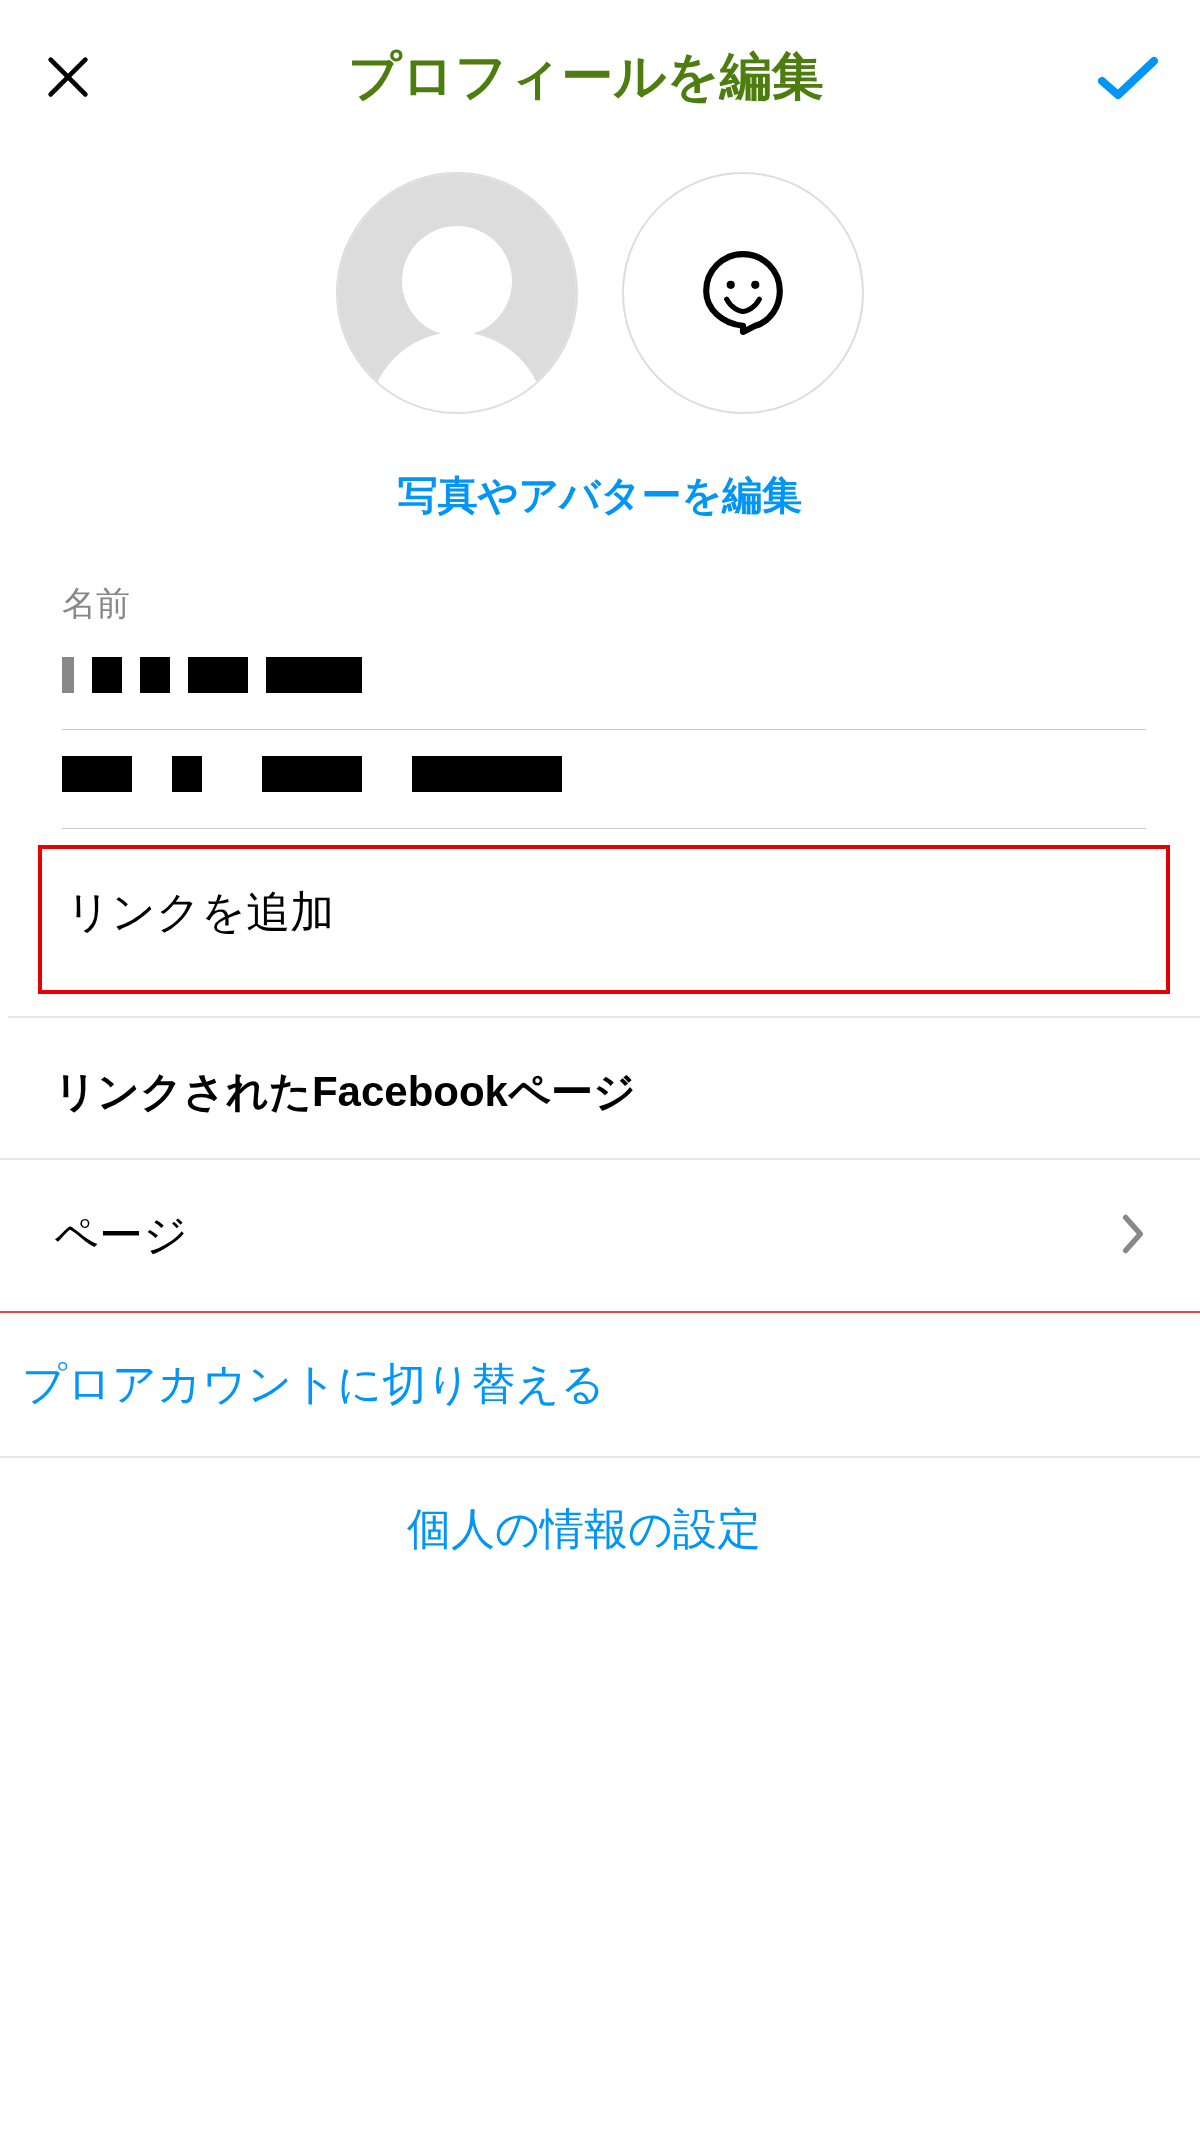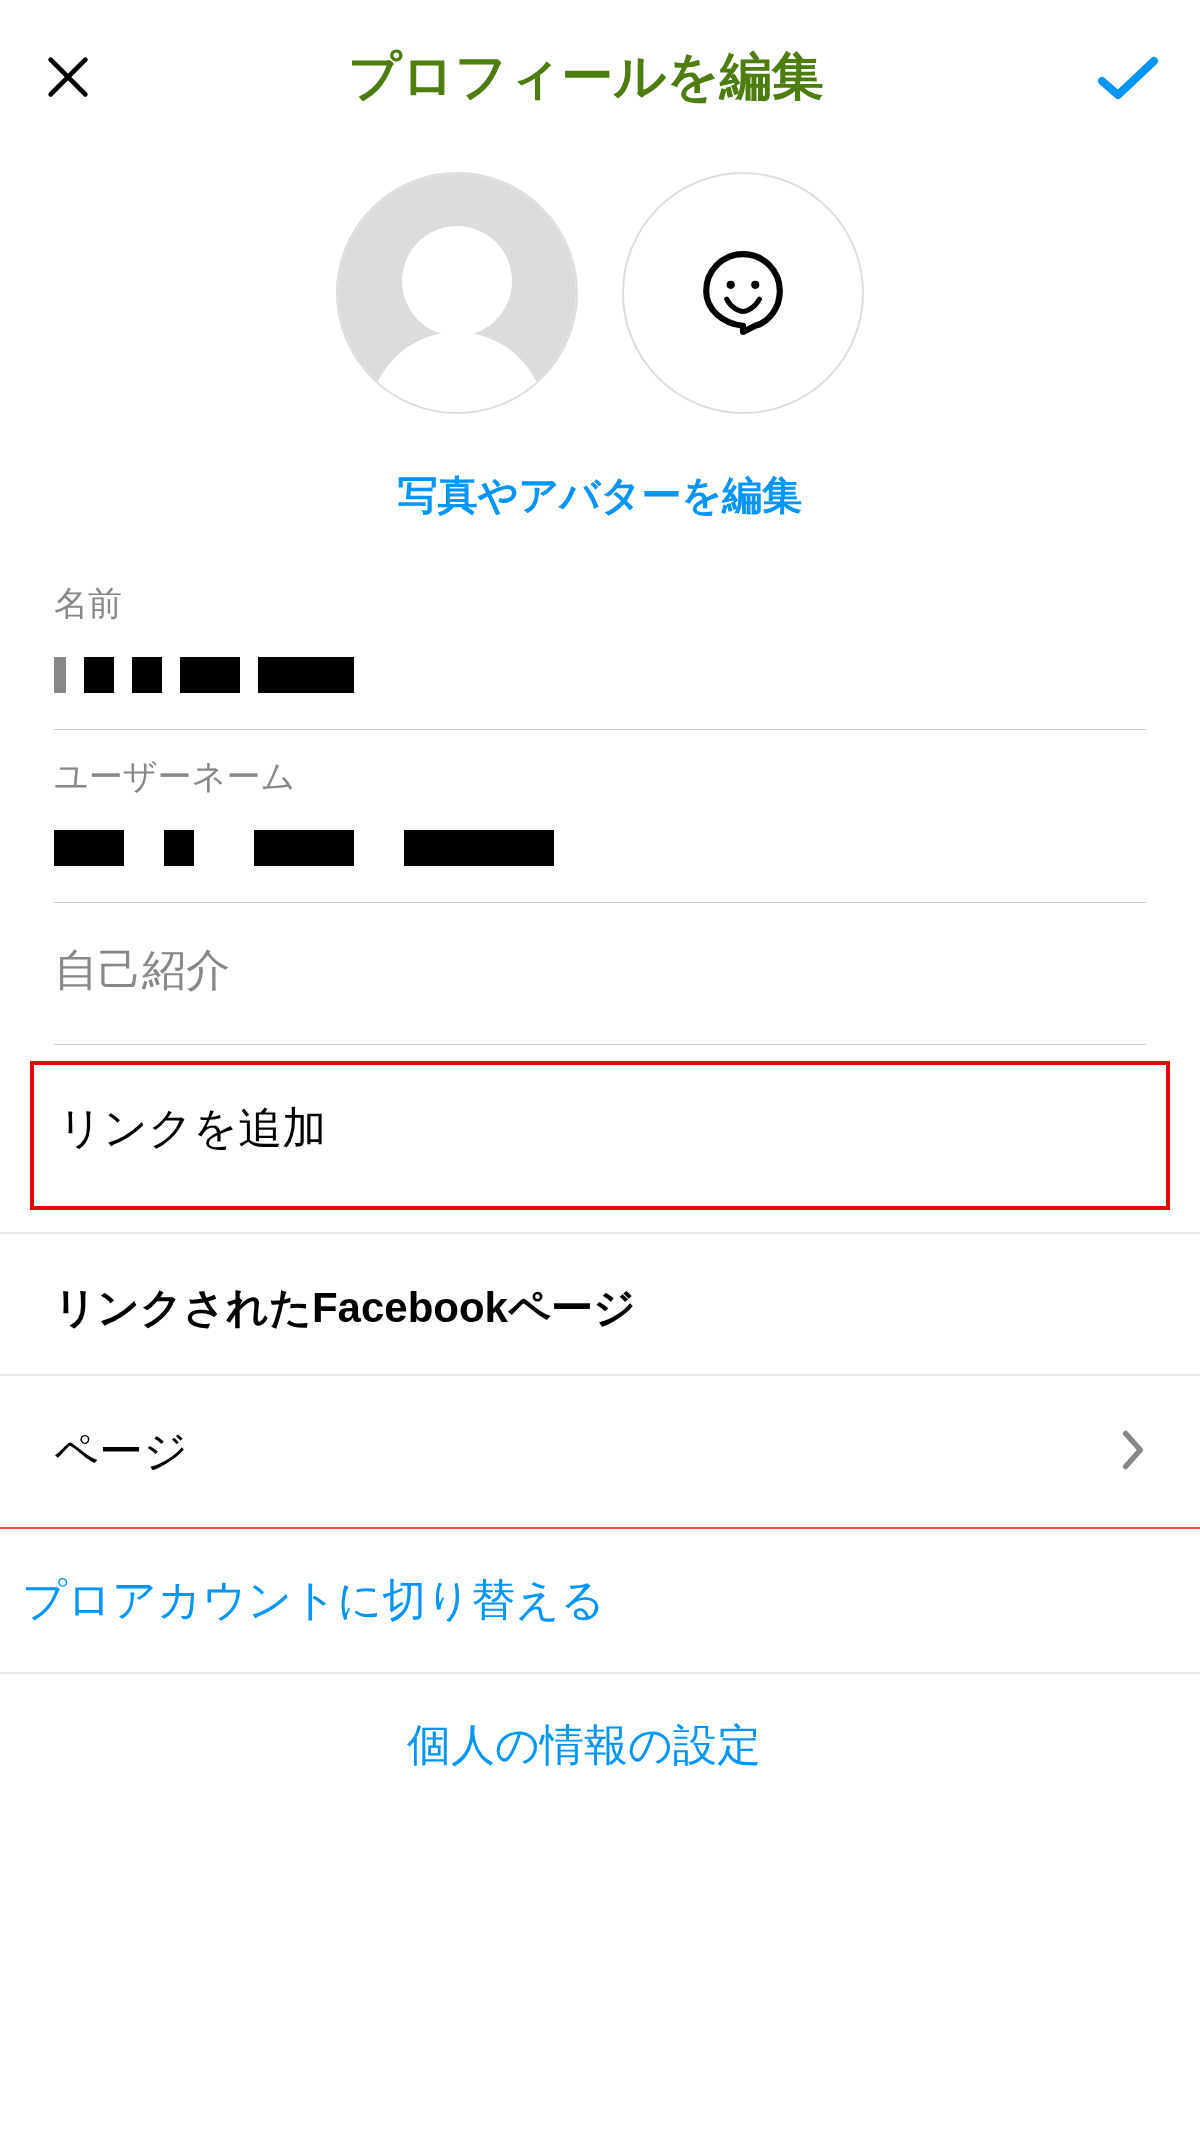--- a/index.html
+++ b/index.html
@@ -107,20 +107,21 @@
     .edit-avatar-link {
       text-align: center;
       font-size: 40px;
       font-weight: 600;
       color: #0095f6;
       padding: 24px 0 34px 0;
       cursor: pointer;
     }
     .form-section {
       padding: 0 54px;
+      margin-left: 8px;
     }
     .form-field {
       border-bottom: 1px solid #ccc;
       padding: 24px 0 26px 0;
     }
     .field-label {
       font-size: 34px;
       color: #888;
       margin-bottom: 28px;
     }
@@ -251,27 +252,23 @@
 <div class="edit-avatar-link">写真やアバターを編集</div>
 
 <div class="form-section">
   <div class="form-field">
     <div class="field-label">名前</div>
     <div class="field-value redacted">
       <span class="redacted-1"></span>
     </div>
   </div>
   <div class="form-field">
-    <div class="field-label">ユーザーネーム</div>
     <div class="field-value redacted">
       <span class="redacted-2"></span>
     </div>
-  </div>
-  <div class="form-field bio-field">
-    <div class="bio-placeholder">自己紹介</div>
   </div>
   <div class="add-link-field">
     <div class="add-link-text">リンクを追加</div>
   </div>
   <div class="section-break"></div>
 </div>
 
 <div class="linked-fb-section">
   <div class="linked-fb-title">リンクされたFacebookページ</div>
 </div>

